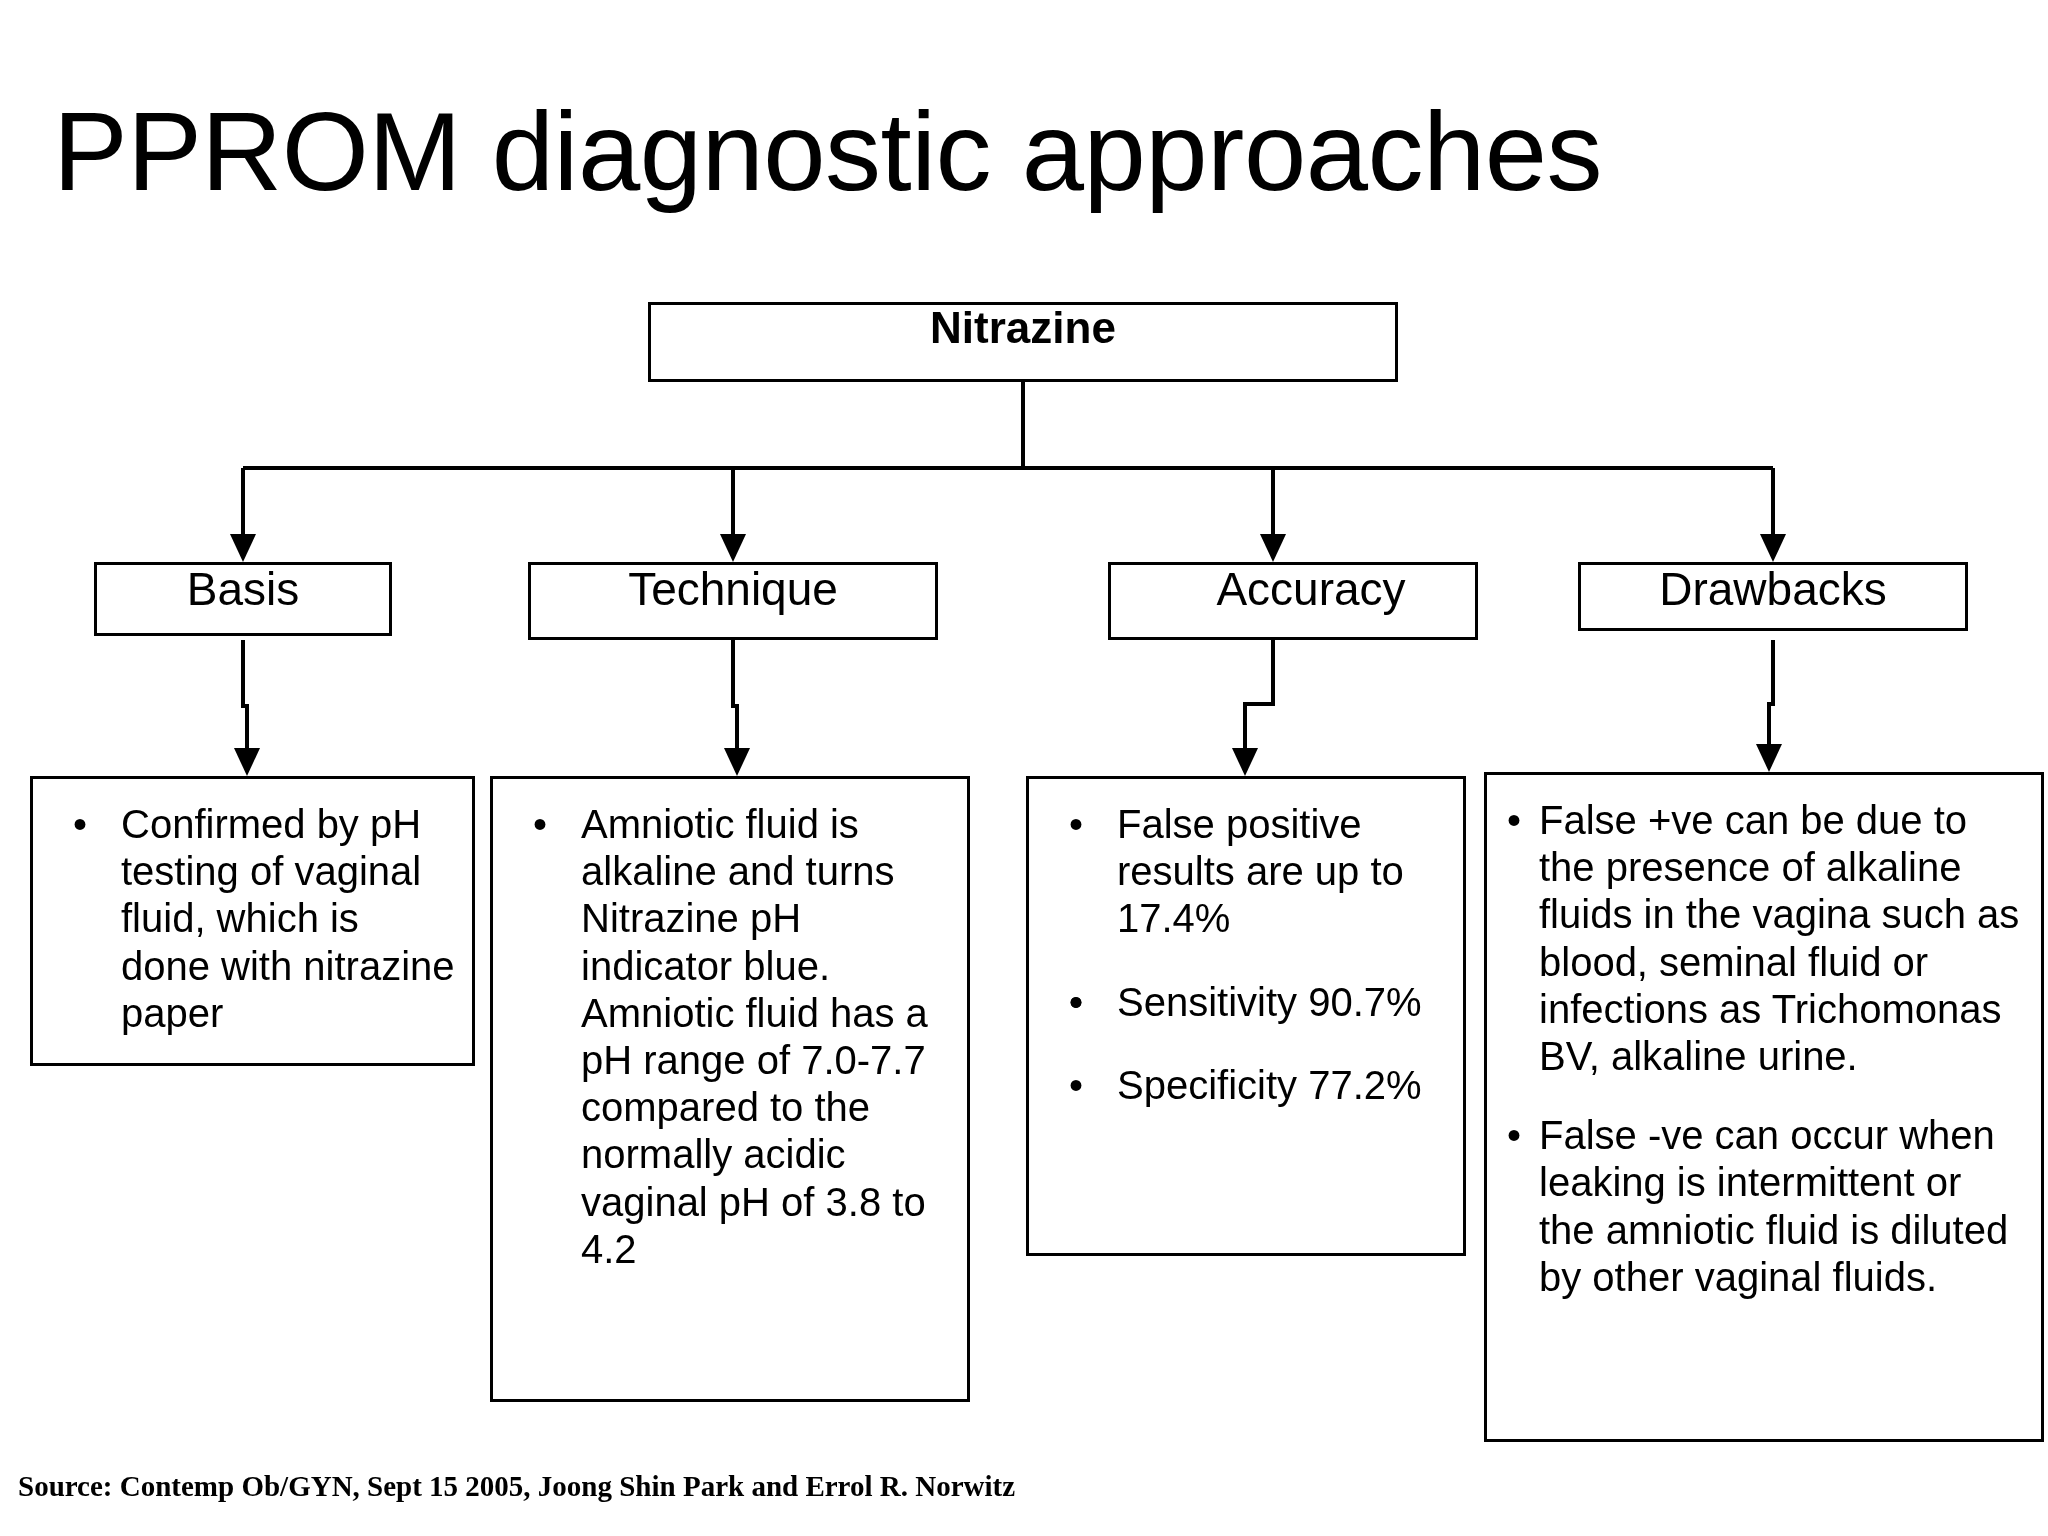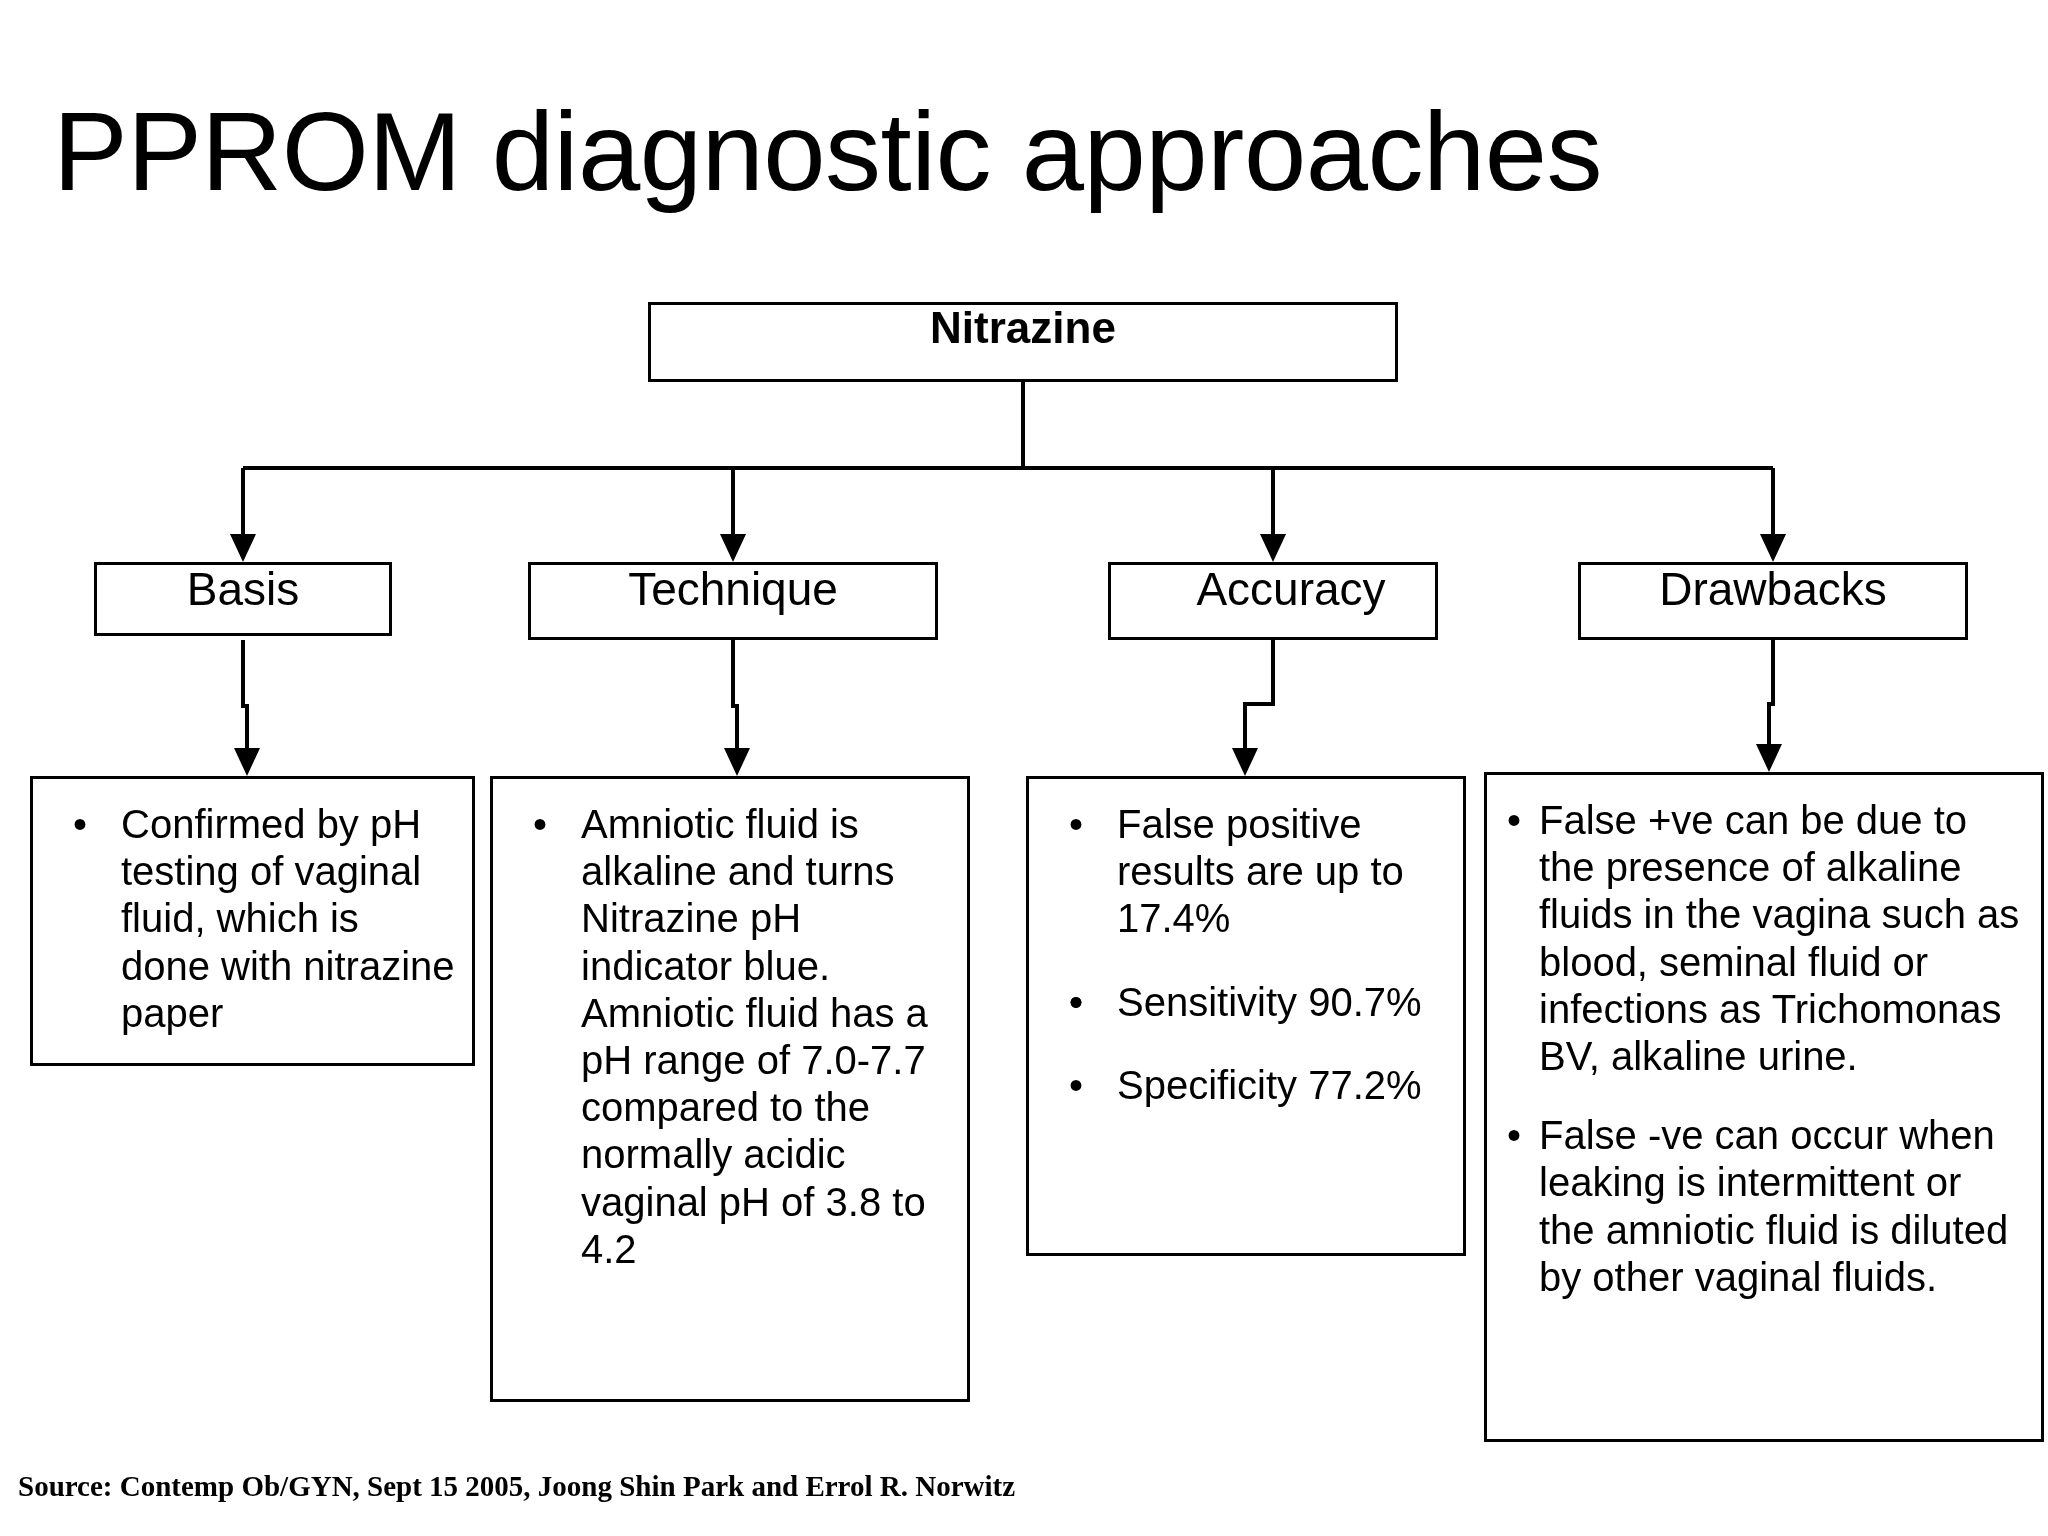--- a/index.html
+++ b/index.html
@@ -50,22 +50,22 @@
   }
   .node-label.bold { font-weight: 700; font-size: 44px; }
 
   
   #box-nitrazine {
     left: 648px; top: 302px; width: 750px; height: 80px;
   }
   
   #box-basis     { left: 94px;  top: 562px; width: 298px; height: 74px; }
   #box-technique { left: 528px; top: 562px; width: 410px; height: 78px; }
-  #box-accuracy  { left: 1108px;top: 562px; width: 330px; height: 78px; padding-left: 36px; }
-  #box-drawbacks { left: 1578px;top: 562px; width: 390px; height: 78px; }
+  #box-accuracy  { left: 1108px;top: 562px; width: 370px; height: 78px; padding-left: 36px; }
+  #box-drawbacks { left: 1578px;top: 562px; width: 390px; height: 69px; }
 
   
   .content-box {
     position: absolute;
     box-sizing: border-box;
     border: 3px solid #000000;
     background: #ffffff;
     padding: 22px 16px 18px 18px;
   }
   .bullet-list {

